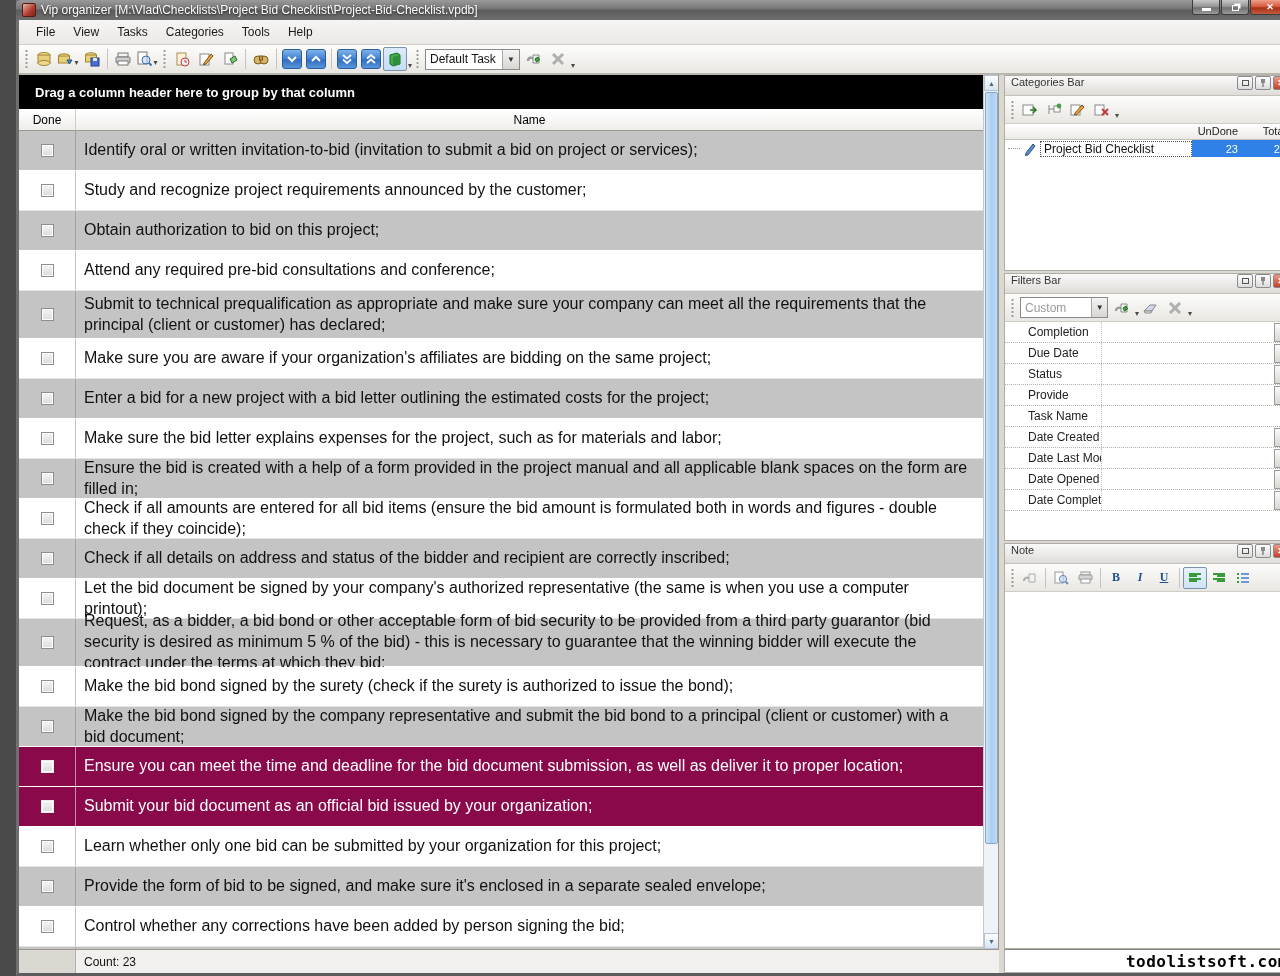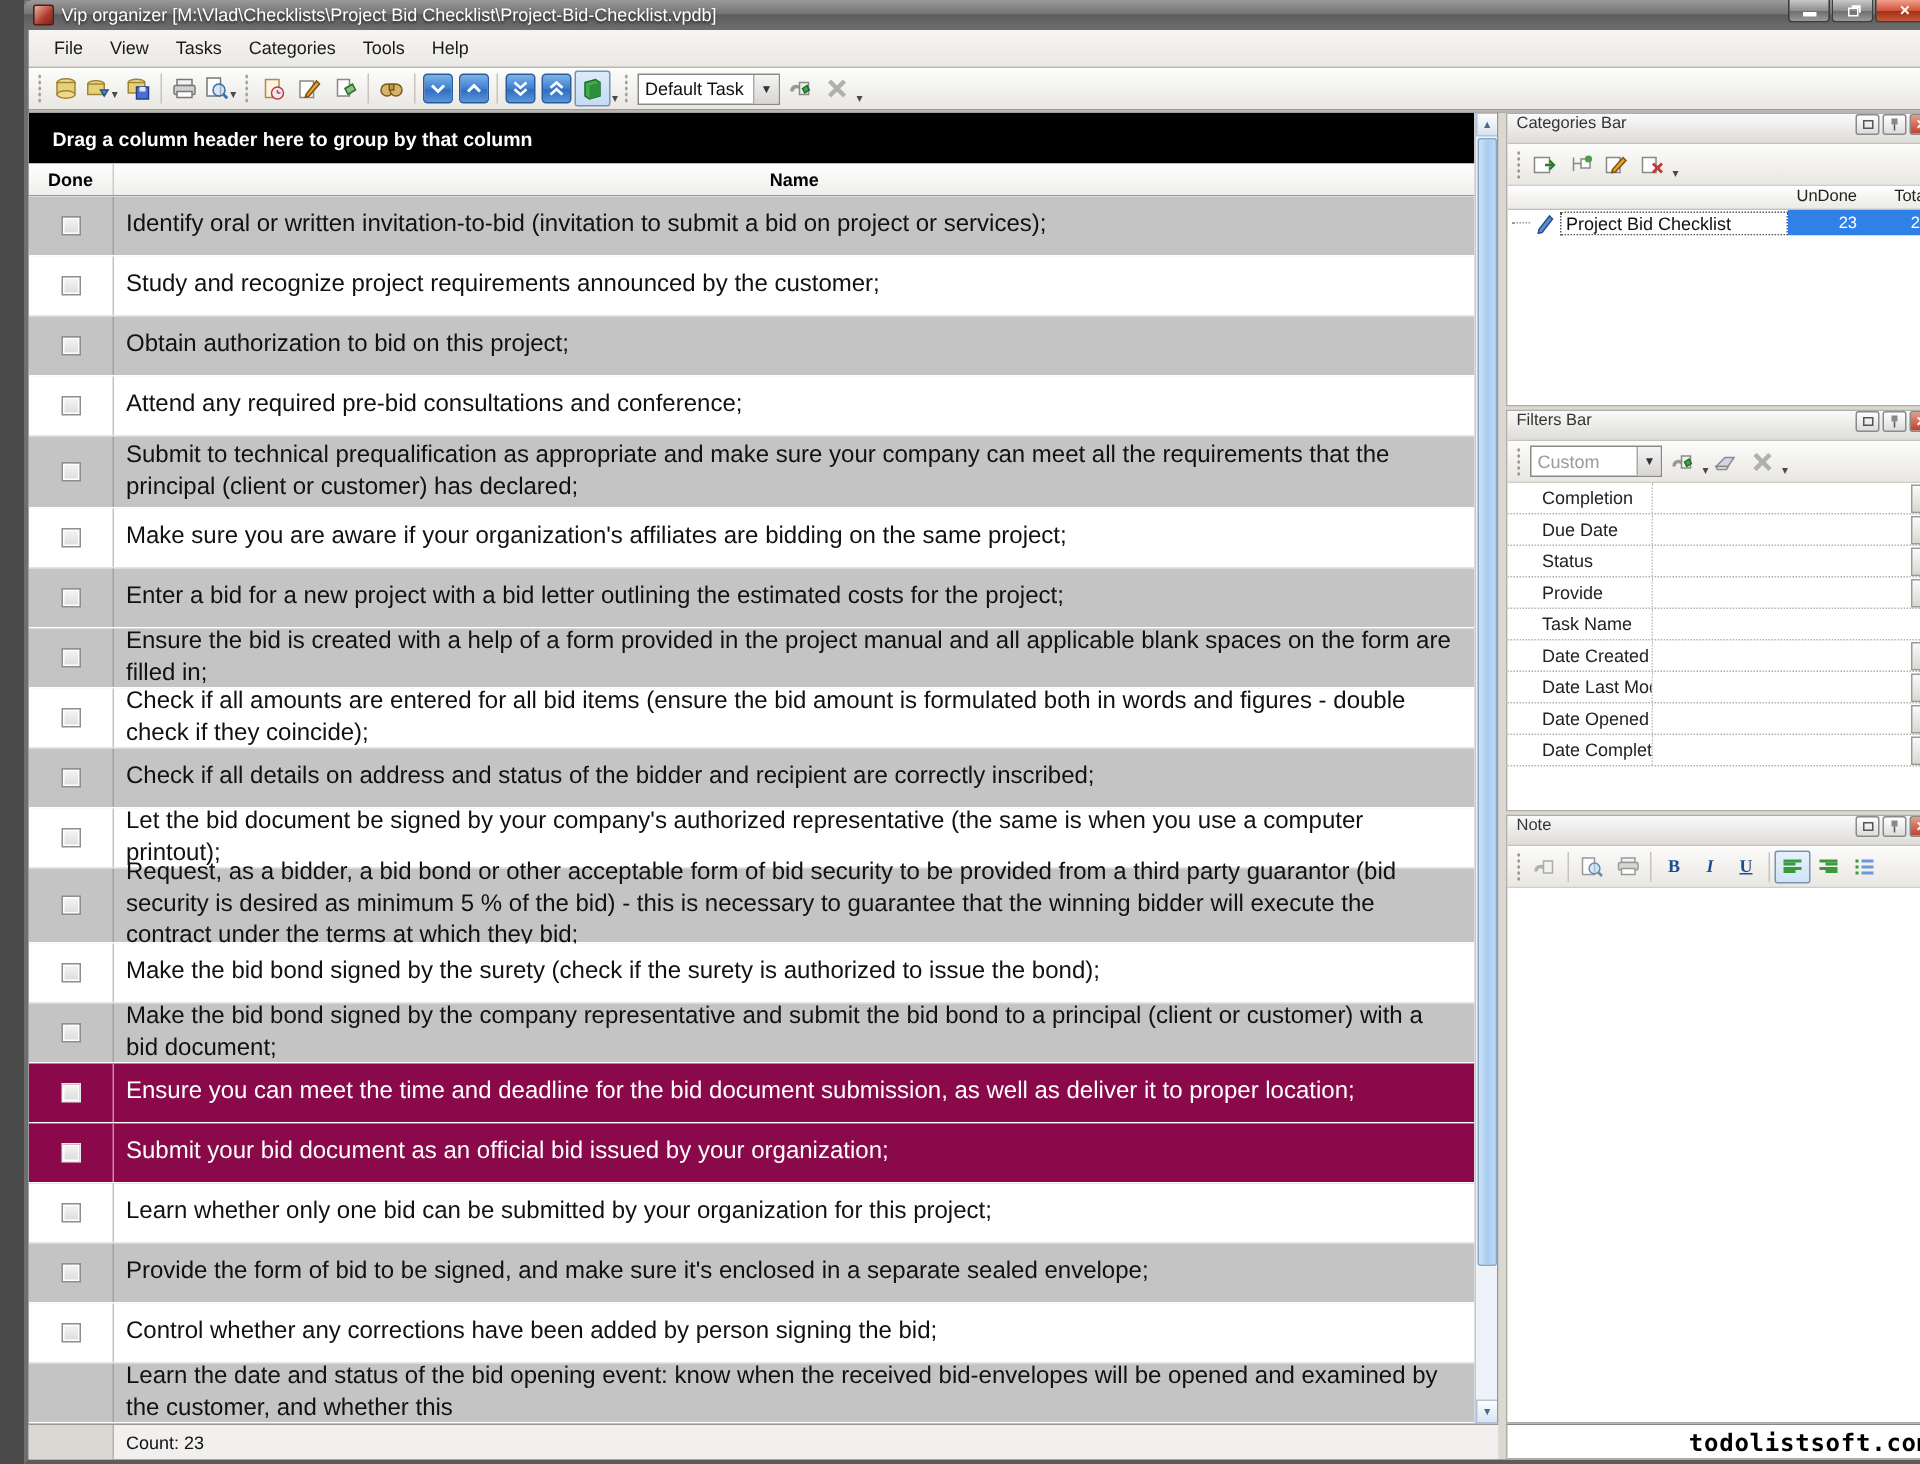--- a/index.html
+++ b/index.html
@@ -37,21 +37,21 @@
   .combo .combo-text { font-size:12px; padding:0 4px; color:#111; width:76px; overflow:hidden; white-space:nowrap; }
   .combo .combo-arrow { width:17px; height:19px; border-left:1px solid #a9a9a9; background:linear-gradient(180deg,#f4f4f4,#d8d6d2); display:flex; align-items:center; justify-content:center; font-size:8px; color:#333; }
 
   
   .main { flex:1 1 auto; display:flex; overflow:hidden; background:#dbd8d2; }
   .left-col { width:980px; flex:0 0 980px; display:flex; flex-direction:column; }
   .grid-wrap { flex:1 1 auto; display:flex; overflow:hidden; border-right:1px solid #9a978f; }
   .grid { width:964px; flex:0 0 964px; display:flex; flex-direction:column; background:#fff; overflow:hidden; }
 
   .groupband { height:34px; flex:0 0 34px; background:#000; color:#fff; font-weight:bold; font-size:13px; display:flex; align-items:center; padding-left:16px; }
-  .colheader { height:22px; flex:0 0 22px; display:flex; background:linear-gradient(180deg,#ffffff,#efeeec); border-bottom:1px solid #9b9890; font-weight:bold; font-size:12px; color:#000; }
+  .colheader { height:22px; flex:0 0 22px; display:flex; background:linear-gradient(180deg,#ffffff,#efeeec); border-bottom:1px solid #9b9890; font-weight:normal; font-size:12px; color:#000; }
   .colheader .done-h { width:57px; flex:0 0 57px; display:flex; align-items:center; justify-content:center; border-right:1px solid #cfccc6; }
   .colheader .name-h { flex:1; display:flex; align-items:center; justify-content:center; }
 
   .rows { flex:1 1 auto; overflow:hidden; display:flex; flex-direction:column; background:#fff; }
   .task-row { min-height:40px; display:flex; align-items:stretch; font-size:16px; color:#111; }
   .task-row.gray { background:#c4c4c4; border-bottom:1px solid #ffffff; }
   .task-row.white { background:#ffffff; border-bottom:1px solid #e4e4e4; }
   .task-row.selected { background:#8a094b; color:#ffffff; border-bottom:1px solid #ffffff; }
   .task-row.tall { min-height:48px; }
   .done-cell { width:57px; flex:0 0 57px; display:flex; align-items:center; justify-content:center; border-right:1px solid rgba(120,120,120,.45); }
@@ -331,20 +331,26 @@
                   <div class="checkbox"></div>
                 </div>
                 <div class="name-cell">Make sure you are aware if your organization's affiliates are bidding on the same project;</div>
               </div>
               <div class="task-row gray">
                 <div class="done-cell">
                   <div class="checkbox"></div>
                 </div>
                 <div class="name-cell">Enter a bid for a new project with a bid letter outlining the estimated costs for the project;</div>
               </div>
+              <div class="task-row white">
+                <div class="done-cell">
+                  <div class="checkbox"></div>
+                </div>
+                <div class="name-cell">Make sure the bid letter explains expenses for the project, such as for materials and labor;</div>
+              </div>
               <div class="task-row gray">
                 <div class="done-cell">
                   <div class="checkbox"></div>
                 </div>
                 <div class="name-cell">Ensure the bid is created with a help of a form provided in the project manual and all applicable blank spaces on the form are filled in;</div>
               </div>
               <div class="task-row white">
                 <div class="done-cell">
                   <div class="checkbox"></div>
                 </div>

